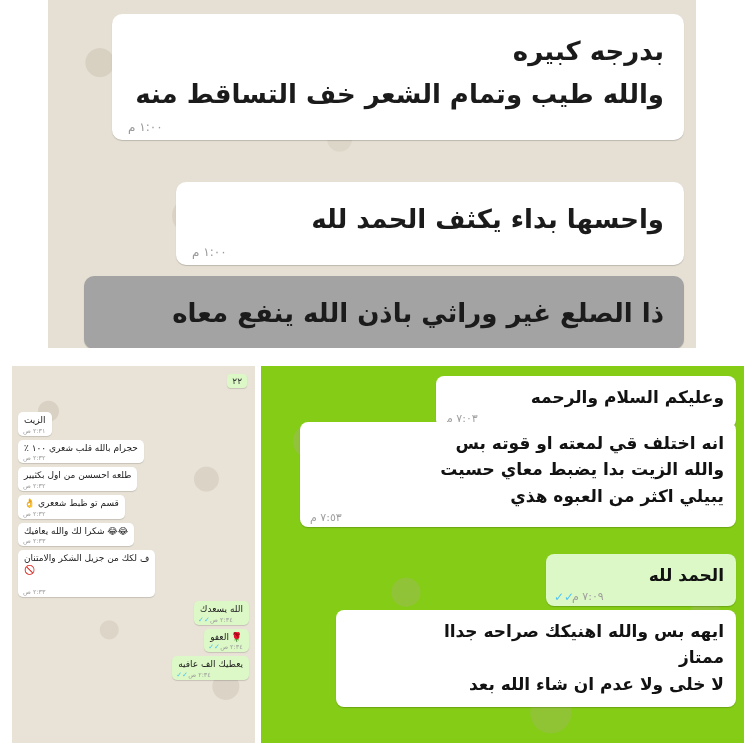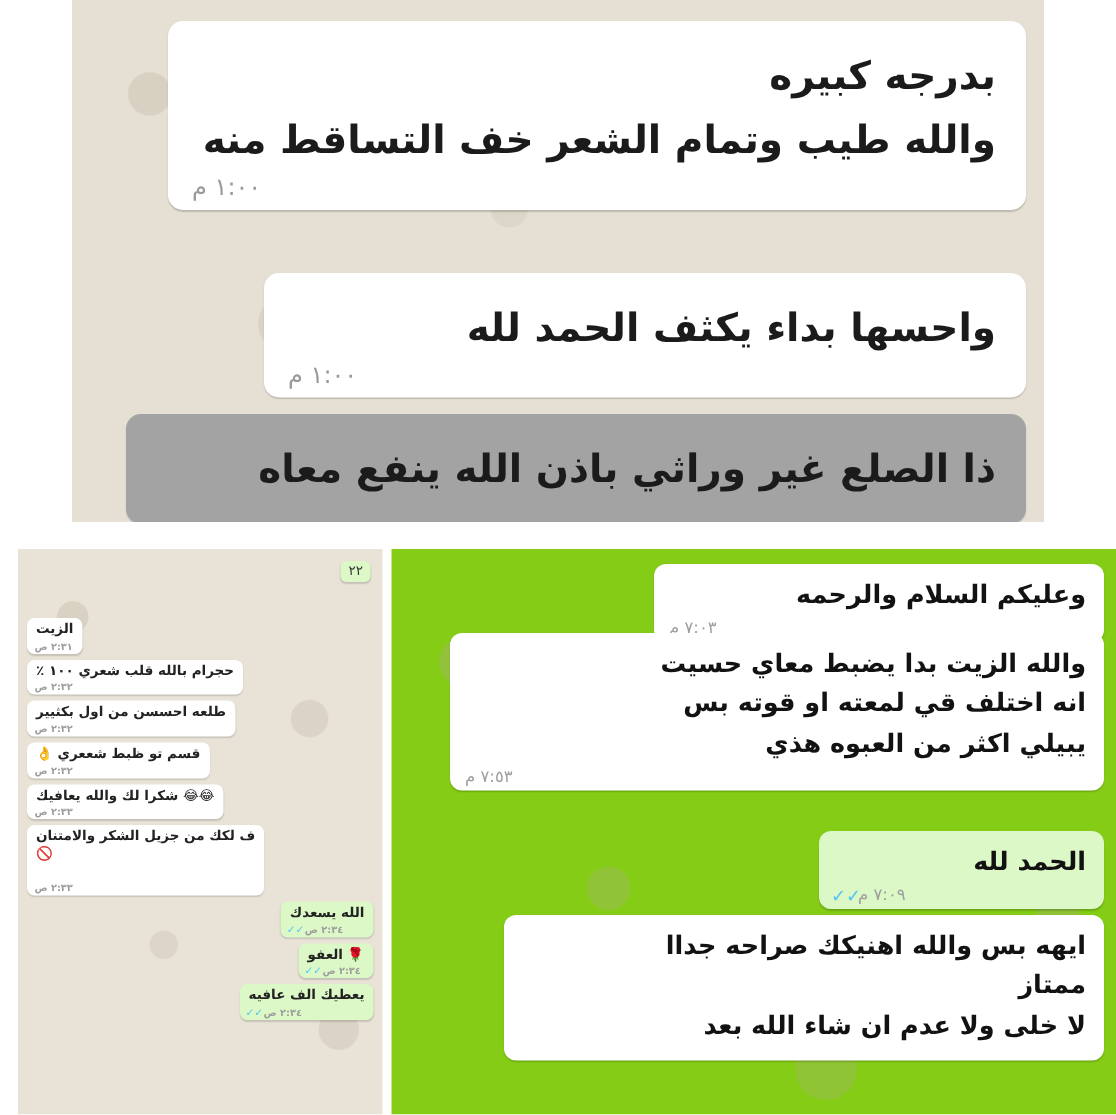--- a/index.html
+++ b/index.html
@@ -59,21 +59,21 @@
     font-size: 26px;
     line-height: 1.65;
     color: #1b1b1b;
     text-align: right;
     font-weight: 600;
   }
   .bubble-top .time {
     position: absolute;
     left: 16px;
     bottom: 6px;
-    font-size: 16px;
+    font-size: 12px;
     color: #9a9a9a;
     direction: rtl;
   }
   #top-b1 { position:absolute; right: 12px; top: 14px; width: 572px; }
   #top-b2 { position:absolute; right: 12px; top: 182px; width: 508px; }
   #top-b3 { position:absolute; right: 12px; top: 276px; width: 600px; padding-bottom: 14px; }
 
   
   .panel-bl {
     position: absolute;
@@ -104,21 +104,20 @@
   .mini-row.left { justify-content: flex-start; }
   .mini-row.right { justify-content: flex-end; }
   .mini-bubble {
     position: relative;
     background: #ffffff;
     border-radius: 5px;
     box-shadow: 0 1px 1px rgba(0,0,0,0.15);
     padding: 3px 6px 9px 6px;
     max-width: 180px;
     box-sizing: border-box;
-    font-weight: bold;
   }
   .mini-bubble.out { background: #dcf8c6; }
   .mini-bubble .mtxt {
     font-size: 9px;
     line-height: 1.3;
     color: #222;
     text-align: right;
     white-space: nowrap;
   }
   .mini-bubble .mtime {
@@ -309,22 +308,22 @@
   </div>
 
   <div class="panel-br">
 
     <div class="big-bubble" id="br-b1">
       <div class="btxt">وعليكم السلام والرحمه</div>
       <div class="btime">٧:٠٣ م</div>
     </div>
 
     <div class="big-bubble" id="br-b2">
+      <div class="btxt">انه اختلف قي لمعته او قوته بس</div>
       <div class="btxt">والله الزيت بدا يضبط معاي حسيت</div>
-      <div class="btxt">انه اختلف قي لمعته او قوته بس</div>
       <div class="btxt">يبيلي اكثر من العبوه هذي</div>
       <div class="btime">٧:٥٣ م</div>
     </div>
 
     <div class="big-bubble out" id="br-b3">
       <div class="btxt">الحمد لله</div>
       <div class="bticks">✓✓</div>
       <div class="btime">٧:٠٩ م</div>
     </div>
 

